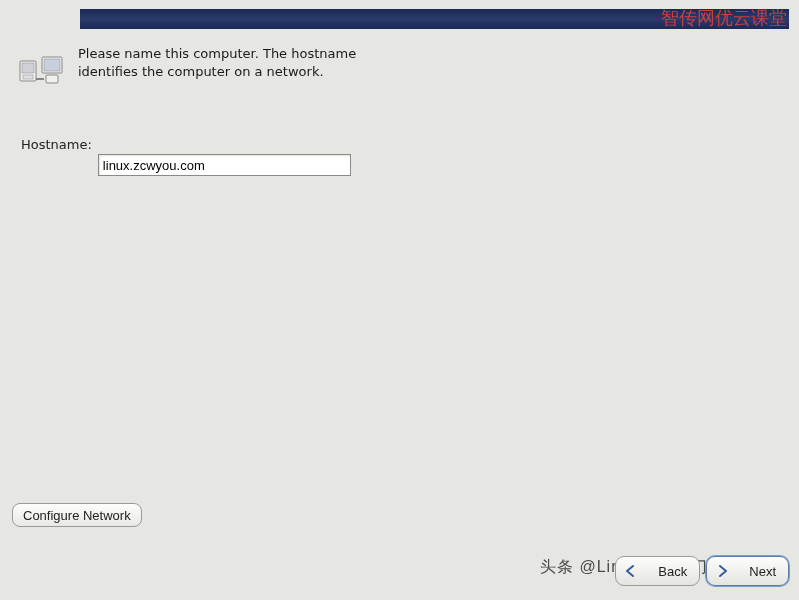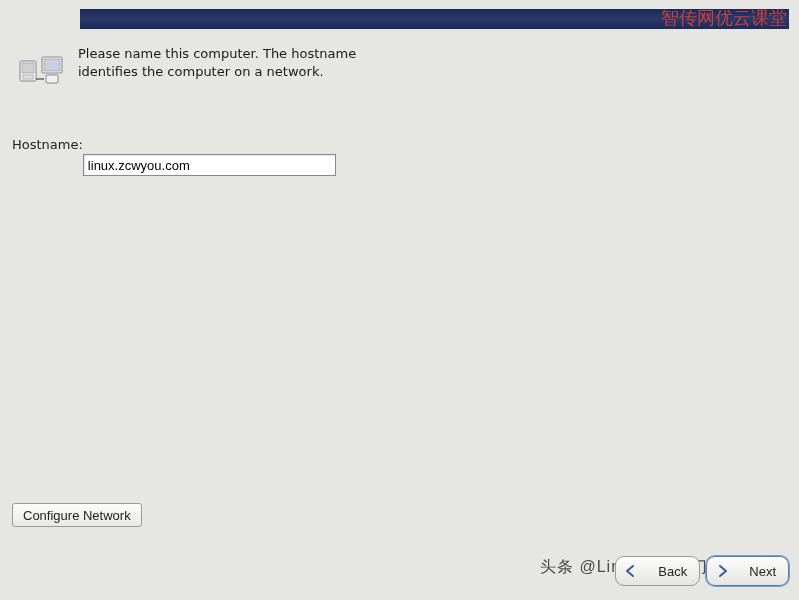--- a/index.html
+++ b/index.html
@@ -43,24 +43,25 @@
       height: 44px;
       margin-top: 8px;
     }
     .desc-text {
       line-height: 1.35;
       font-size: 13px;
       color: #1a1a1a;
     }
     .hostname-row {
       position: absolute;
-      left: 12px;
+      left: 21px;
       top: 113px;
       display: flex;
       align-items: center;
+      gap: 6px;
     }
     .hostname-label {
       font-size: 13px;
     }
     .hostname-input {
       width: 253px;
       height: 22px;
       padding: 2px 4px;
       font-size: 13px;
       border: 1px solid #8a8a86;
@@ -71,21 +72,21 @@
     }
     .configure-btn {
       position: absolute;
       left: 12px;
       top: 503px;
       height: 24px;
       padding: 3px 10px;
       font-size: 13px;
       background: linear-gradient(to bottom, #fdfdfc, #e8e8e4);
       border: 1px solid #9a9a96;
-      border-radius: 3px;
+      border-radius: 8px;
       cursor: pointer;
       color: #222;
     }
     .nav-buttons {
       position: absolute;
       right: 10px;
       bottom: 14px;
       display: flex;
       gap: 6px;
     }

